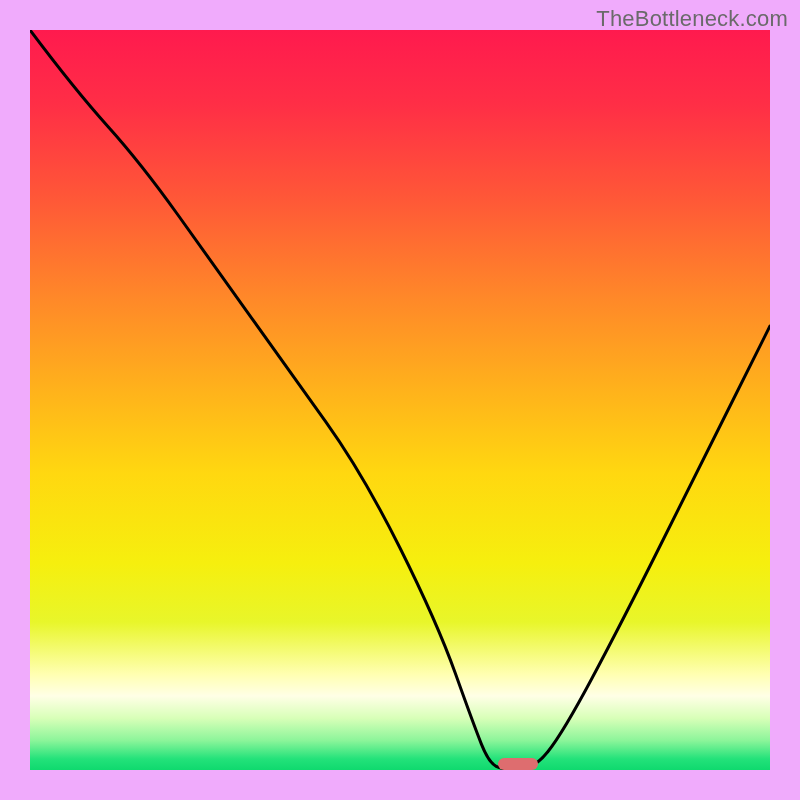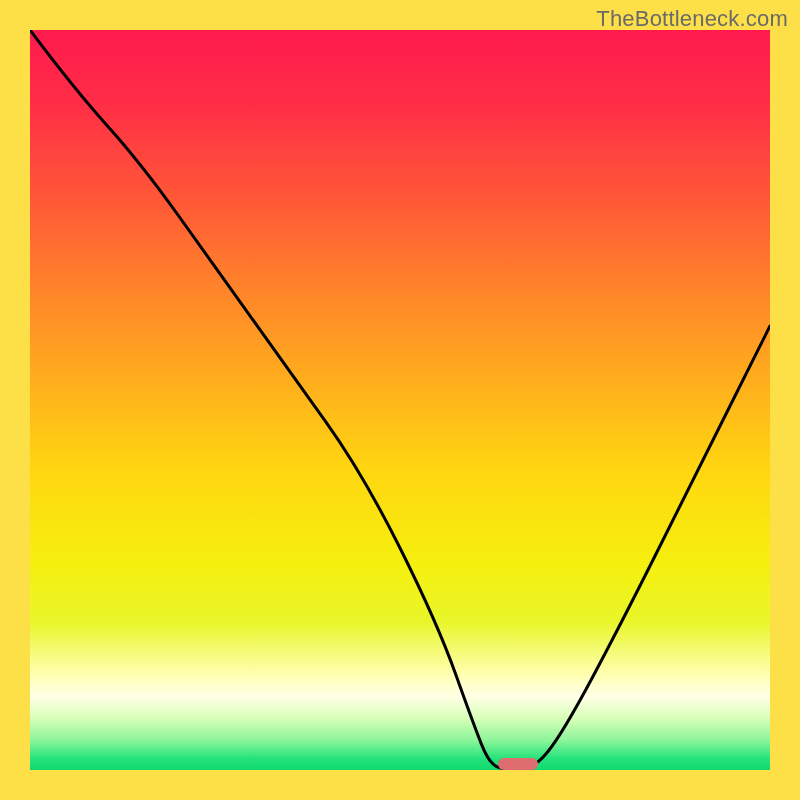--- a/index.html
+++ b/index.html
@@ -7,21 +7,21 @@
     padding: 0;
     width: 800px;
     height: 800px;
     background: #000;
     font-family: Arial, Helvetica, sans-serif;
   }
   .frame {
     position: relative;
     width: 800px;
     height: 800px;
-    background: #fde047;
+    background: #f0abfc;
   }
   .plot-area {
     position: absolute;
     left: 30px;
     top: 30px;
     width: 740px;
     height: 740px;
     overflow: hidden;
   }
   .gradient-bg {

